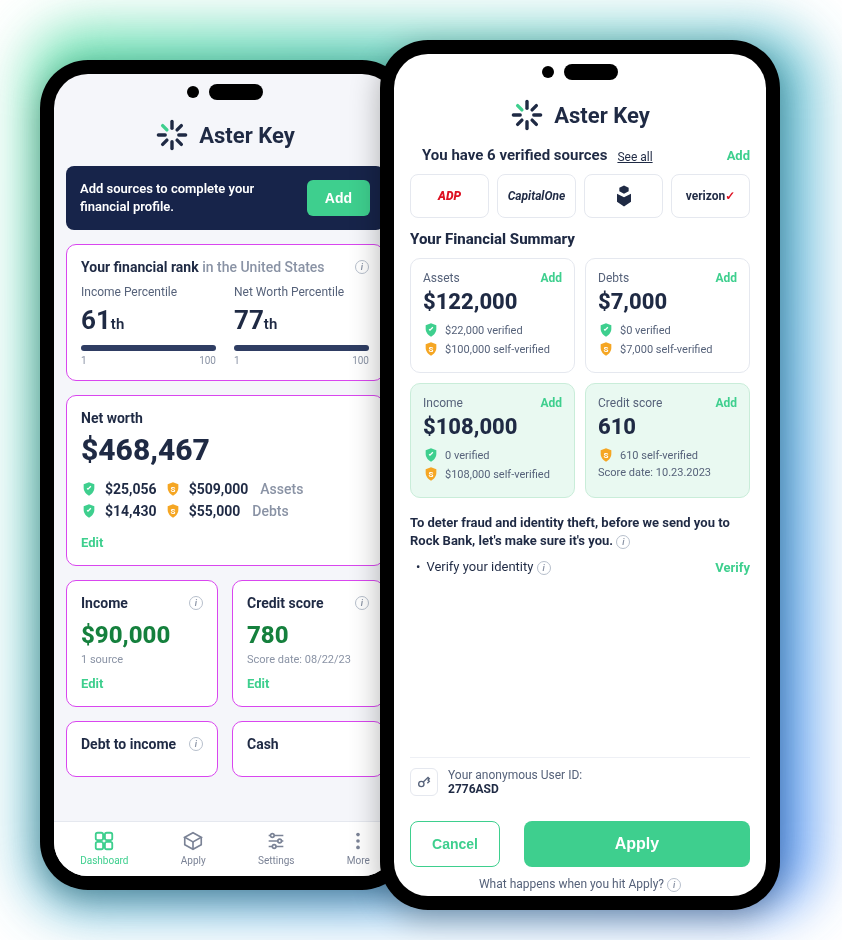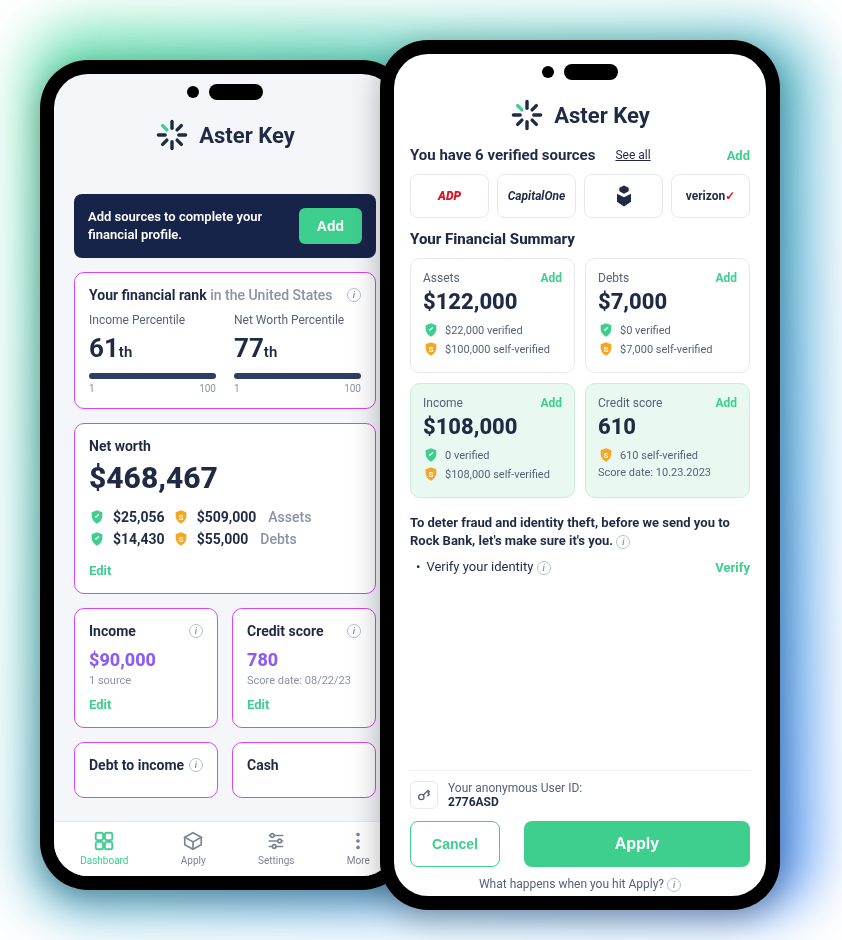--- a/index.html
+++ b/index.html
@@ -59,21 +59,21 @@
   .brand-logo svg { width: 100%; height: 100%; }
 
   .info-icon {
     display:inline-flex; width:14px; height:14px;
     border:1px solid #b7bfcc; border-radius:50%;
     align-items:center; justify-content:center;
     font-size:9px; color:#8a93a5; font-style: italic; font-weight:600;
   }
 
   
-  .scroll-left { flex:1; overflow:hidden; padding: 0 20px; margin-top: 28px; }
+  .scroll-left { flex:1; overflow:hidden; padding: 0 12px; }
   .banner {
     background: #17244a;
     border-radius: 8px;
     padding: 14px 14px;
     display:flex; align-items:center; justify-content:space-between;
     gap: 10px;
     margin-bottom: 14px;
   }
   .banner-text { color:#fff; font-size:13px; line-height:1.35; max-width: 200px; font-weight:600;}
   .btn-green {
@@ -104,36 +104,36 @@
   .nw-amount { font-size:30px; font-weight:800; color:#1f2a44; margin:6px 0 14px 0;}
   .nw-line { display:flex; align-items:flex-end; gap:8px; font-size:14px; color:#1f2a44; font-weight:700; margin-bottom:6px;}
   .nw-line .lbl { color:#8a93a5; font-weight:500; margin-left:4px;}
   .shield { width:16px; height:16px; display:inline-block;}
   .shield svg{width:100%;height:100%;}
 
   .edit-link { color:#3ecf8e; font-size:13px; font-weight:700; margin-top:10px; display:inline-block;}
 
   .pair { display:flex; gap:14px; }
   .pair .card { flex:1; }
-  .small-amount { font-size:18px; font-weight:800; color:#8b5cf6; margin:4px 0 4px 0;}
+  .small-amount { font-size:24px; font-weight:800; color:#15803d; margin:4px 0 4px 0;}
   .sub { font-size:11px; color:#8a93a5; }
 
   .tabbar {
     display:flex; align-items:center; justify-content:space-around;
     border-top:1px solid #e5e8ef; background:#fff;
     padding:8px 0 10px 0;
   }
   .tabbar .tab { display:flex; flex-direction:column; align-items:center; gap:3px; font-size:10px; color:#7b8396;}
   .tabbar .tab.active { color:#3ecf8e;}
   .tabbar .ico { width:22px; height:22px; }
 
   
   .scroll-right { flex:1; overflow:hidden; padding: 0 16px; display:flex; flex-direction:column;}
   .src-head { display:flex; align-items:center; justify-content:space-between; margin-bottom:10px;}
-  .src-head-left { display:flex; align-items:center; gap:20px;}
+  .src-head-left { display:flex; align-items:flex-end; gap:10px;margin-left:12px;}
   .src-title { font-size:15px; font-weight:700; color:#1f2a44;}
   .seeall { font-size:12px; color:#1f2a44; text-decoration: underline;}
   .addlink { color:#3ecf8e; font-size:13px; font-weight:700;}
 
   .logo-row { display:flex; gap:8px; margin-bottom:12px;}
   .logo-cell {
     flex:1; height:44px; border:1px solid #e5e8ef; border-radius:8px;
     display:flex; align-items:center; justify-content:center;
     font-size:12px; font-weight:700; color:#1f2a44;
   }
@@ -159,21 +159,21 @@
   .uid-row {
     display:flex; align-items:center; gap:10px;
     border-top:1px solid #eef0f5; padding-top:10px; margin-top:6px; font-size:12px; color:#56627a;
   }
   .uid-ico {
     width:28px; height:28px; border:1px solid #e5e8ef; border-radius:6px;
     display:flex;align-items:center;justify-content:center;
   }
   .uid-val { color:#1f2a44; font-weight:700; display:block;}
 
-  .btn-row { display:flex; gap:24px; margin-top:12px;}
+  .btn-row { display:flex; gap:24px; margin-top:25px;}
   .btn-outline {
     flex:0 0 90px; border:1.5px solid #3ecf8e; color:#3ecf8e; background:#fff;
     border-radius:8px; font-weight:700; font-size:14px;
   }
   .btn-apply {
     flex:1; background:#3ecf8e; color:#fff; border:none; border-radius:8px;
     font-weight:700; font-size:16px; padding:14px 0;
   }
   .what { text-align:center; font-size:12px; color:#56627a; margin-top:10px; margin-bottom:4px;}
 </style>

